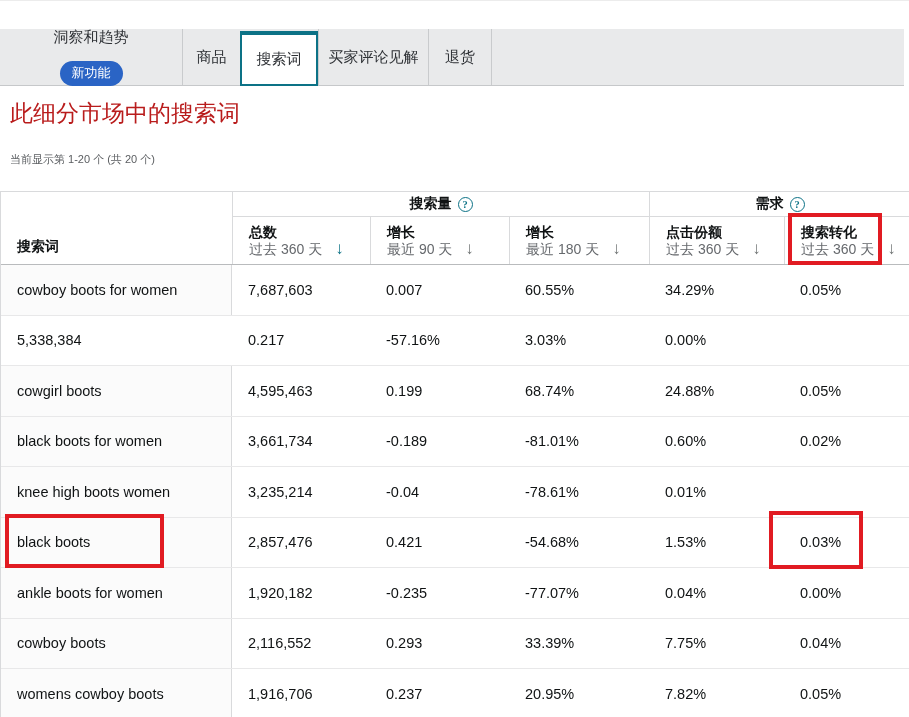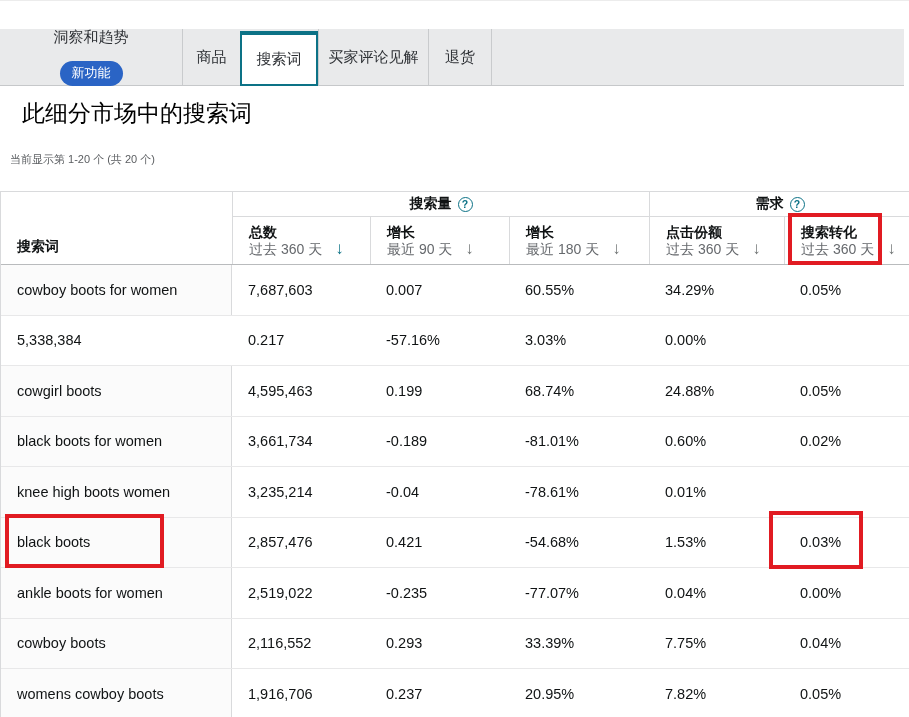--- a/index.html
+++ b/index.html
@@ -25,31 +25,31 @@
     width:78px; margin-top:2px; height:55px; background:#ffffff;
     border:2px solid #0c7286; border-top-width:4px;
   }
   .tab-reviews { width:111px; border-left:1px solid #c9cbcd; border-right:1px solid #c9cbcd; }
   .tab-returns { width:63px; border-right:1px solid #c9cbcd; }
   .badge {
     background:#2a64c5; color:#ffffff; font-size:13px;
     padding:3px 12px 4px 12px; border-radius:13px; white-space:nowrap;
   }
   
-  .page-title { position:absolute; top:97px; left:22px; font-size:23px; font-weight:400; color:#000000; }
+  .page-title { position:absolute; top:97px; left:10px; font-size:23px; font-weight:400; color:#b91c1c; }
   .showing { position:absolute; top:151px; left:10px; font-size:11px; color:#5a5d60; }
   
   .table {
     position:absolute; top:190px; left:0; width:909px;
     border-top:1px solid #d9dadc; border-left:1px solid #d9dadc;
     background:#ffffff; font-size:14.5px;
   }
   .ghrow { display:grid; grid-template-columns:231px 417px 261px; height:25px; }
   .gh { display:flex; align-items:center; justify-content:center; gap:6px; }
-  .gh-group { border-left:1px solid #d9dadc; border-bottom:1px solid #d9dadc; }
+  .gh-group { border-left:1px solid #d9dadc; border-bottom:1px solid #d9dadc;font-family:Liberation Serif, serif; }
   .gh-label { font-size:14px; font-weight:bold; color:#101314; }
   .help-icon {
     width:15px; height:15px; border:1px solid #0c7286; border-radius:50%;
     color:#0c7286; font-size:10.5px; line-height:13px; text-align:center;
     display:inline-block; cursor:pointer; font-weight:bold;
   }
   .shrow {
     display:grid; grid-template-columns:231px 138px 139px 140px 135px 126px;
     height:48px; border-bottom:1px solid #b9bbbd;
   }
@@ -199,21 +199,21 @@
   <div class="tr">
     <div class="td td-term">black boots</div>
     <div class="td">2,857,476</div>
     <div class="td">0.421</div>
     <div class="td">-54.68%</div>
     <div class="td">1.53%</div>
     <div class="td">0.03%</div>
   </div>
   <div class="tr">
     <div class="td td-term">ankle boots for women</div>
-    <div class="td">2,519,022</div>
+    <div class="td">1,920,182</div>
     <div class="td">-0.235</div>
     <div class="td">-77.07%</div>
     <div class="td">0.04%</div>
     <div class="td">0.00%</div>
   </div>
   <div class="tr">
     <div class="td td-term">cowboy boots</div>
     <div class="td">2,116,552</div>
     <div class="td">0.293</div>
     <div class="td">33.39%</div>

